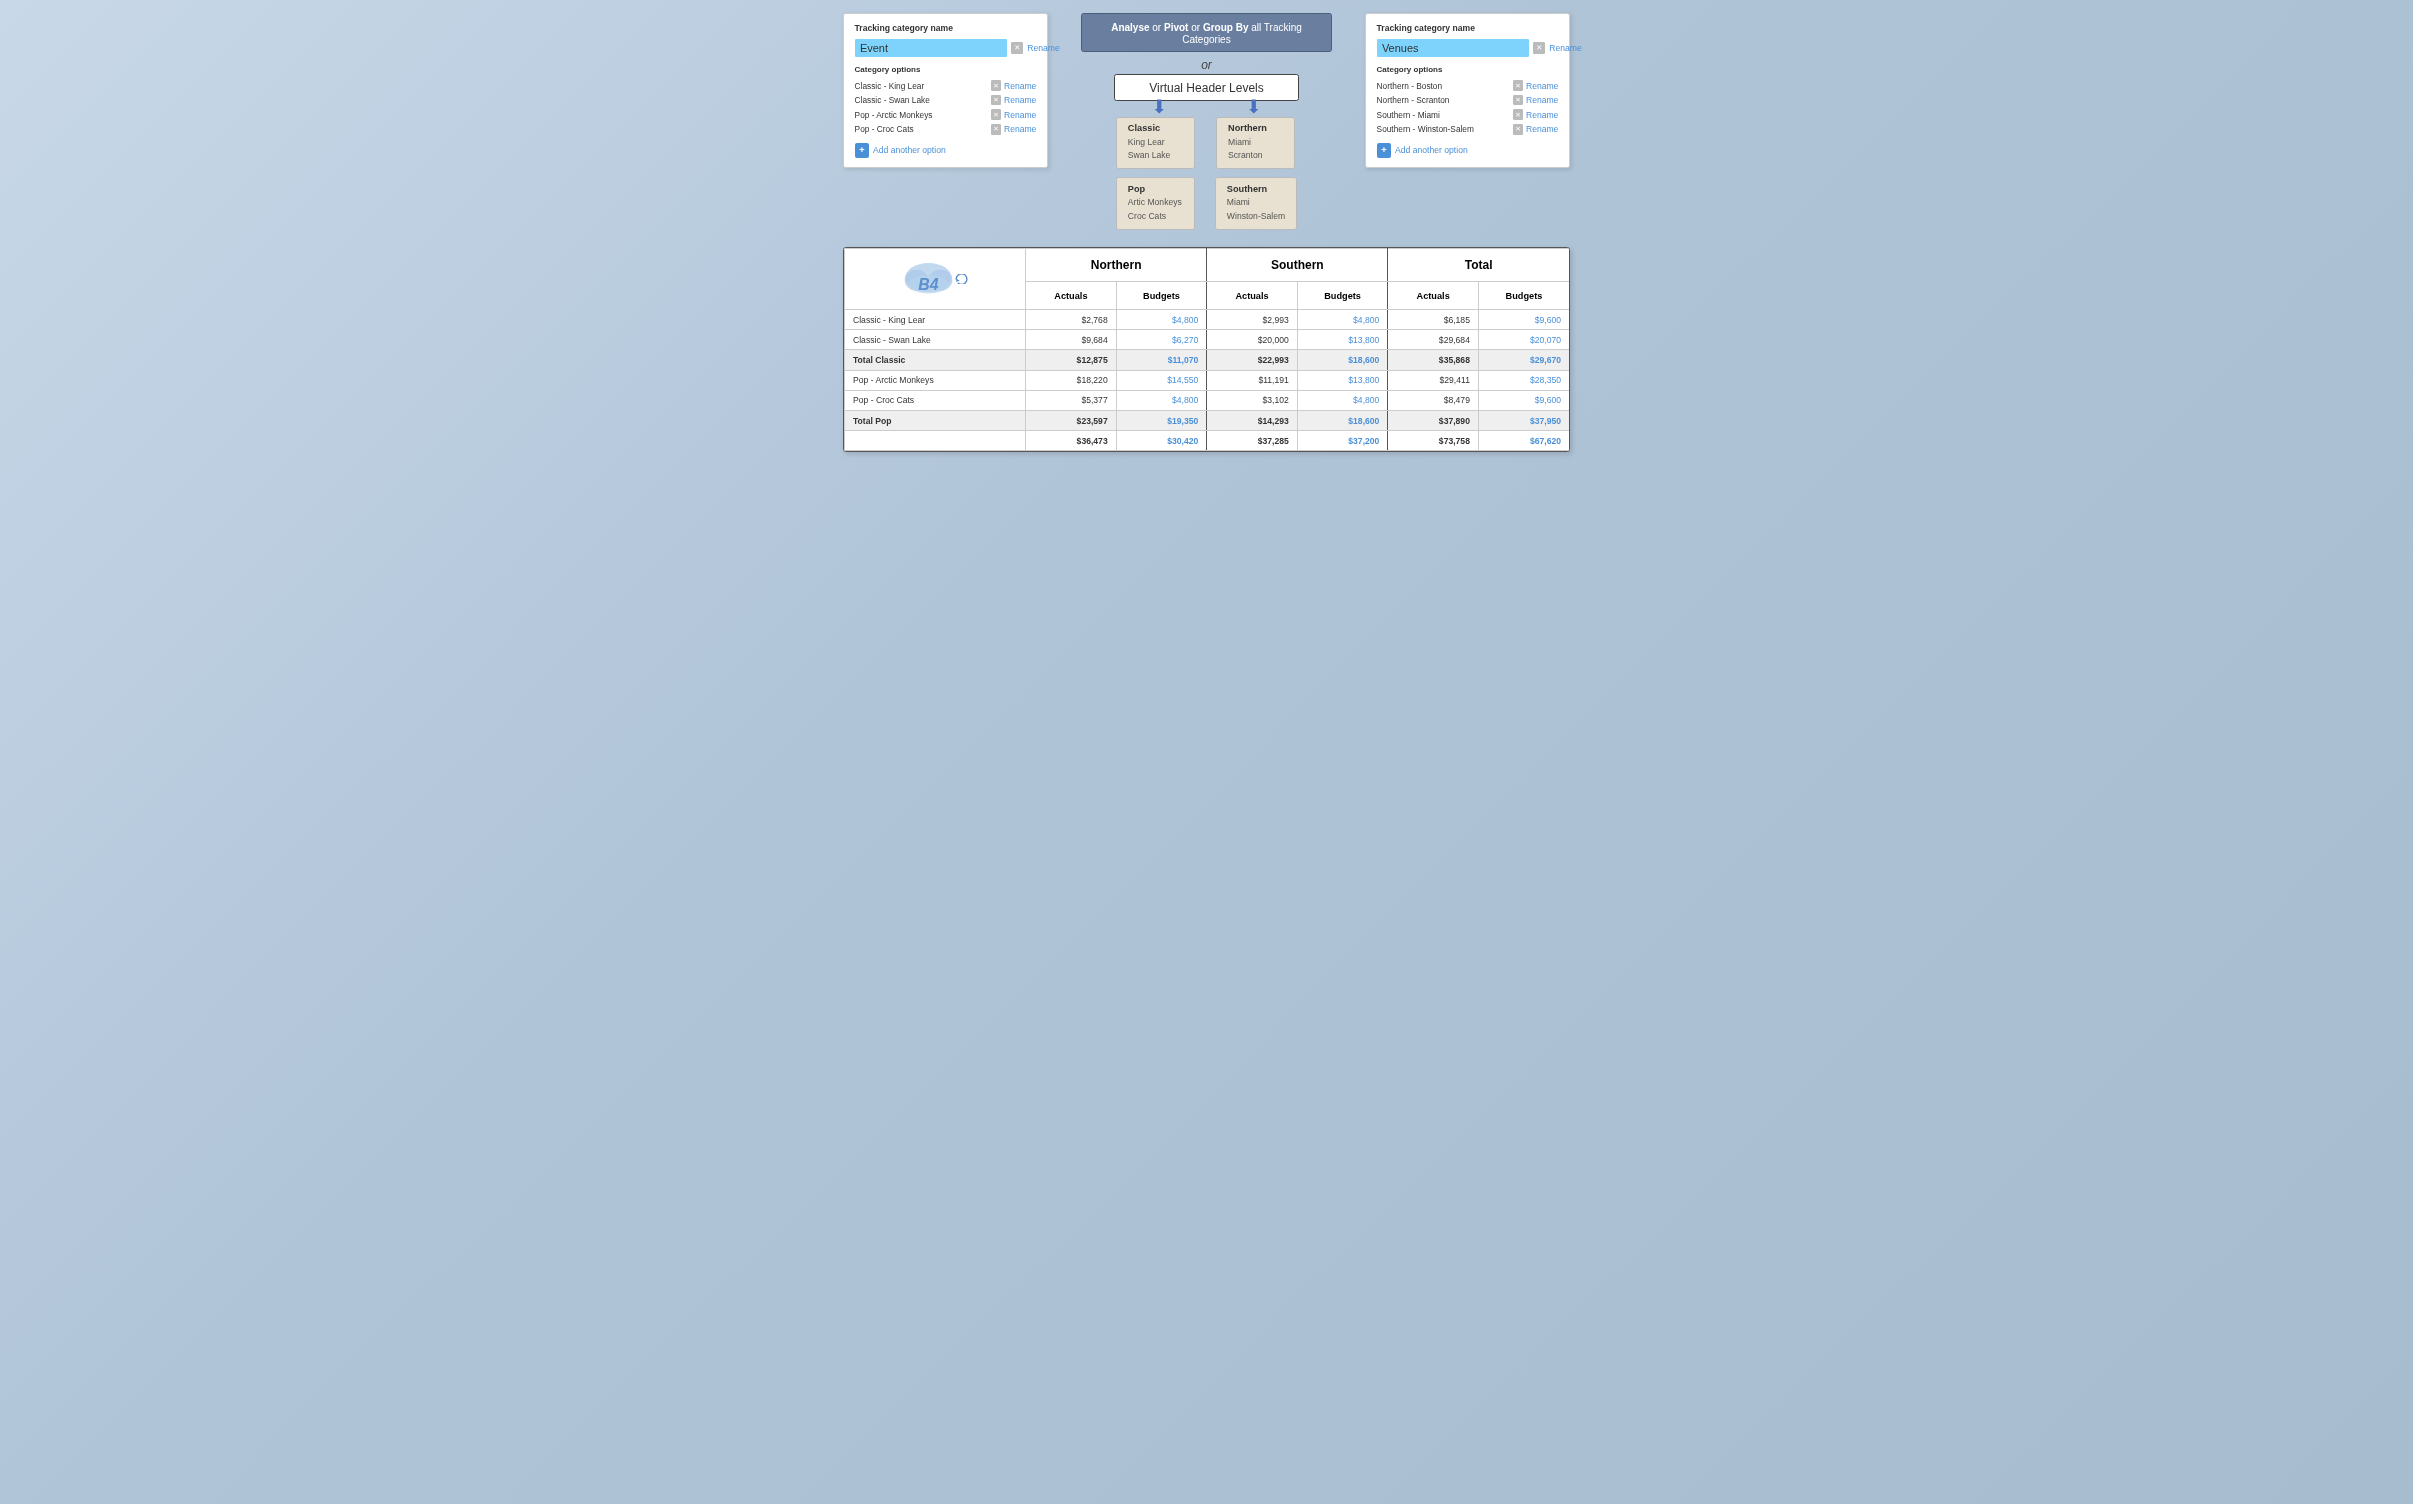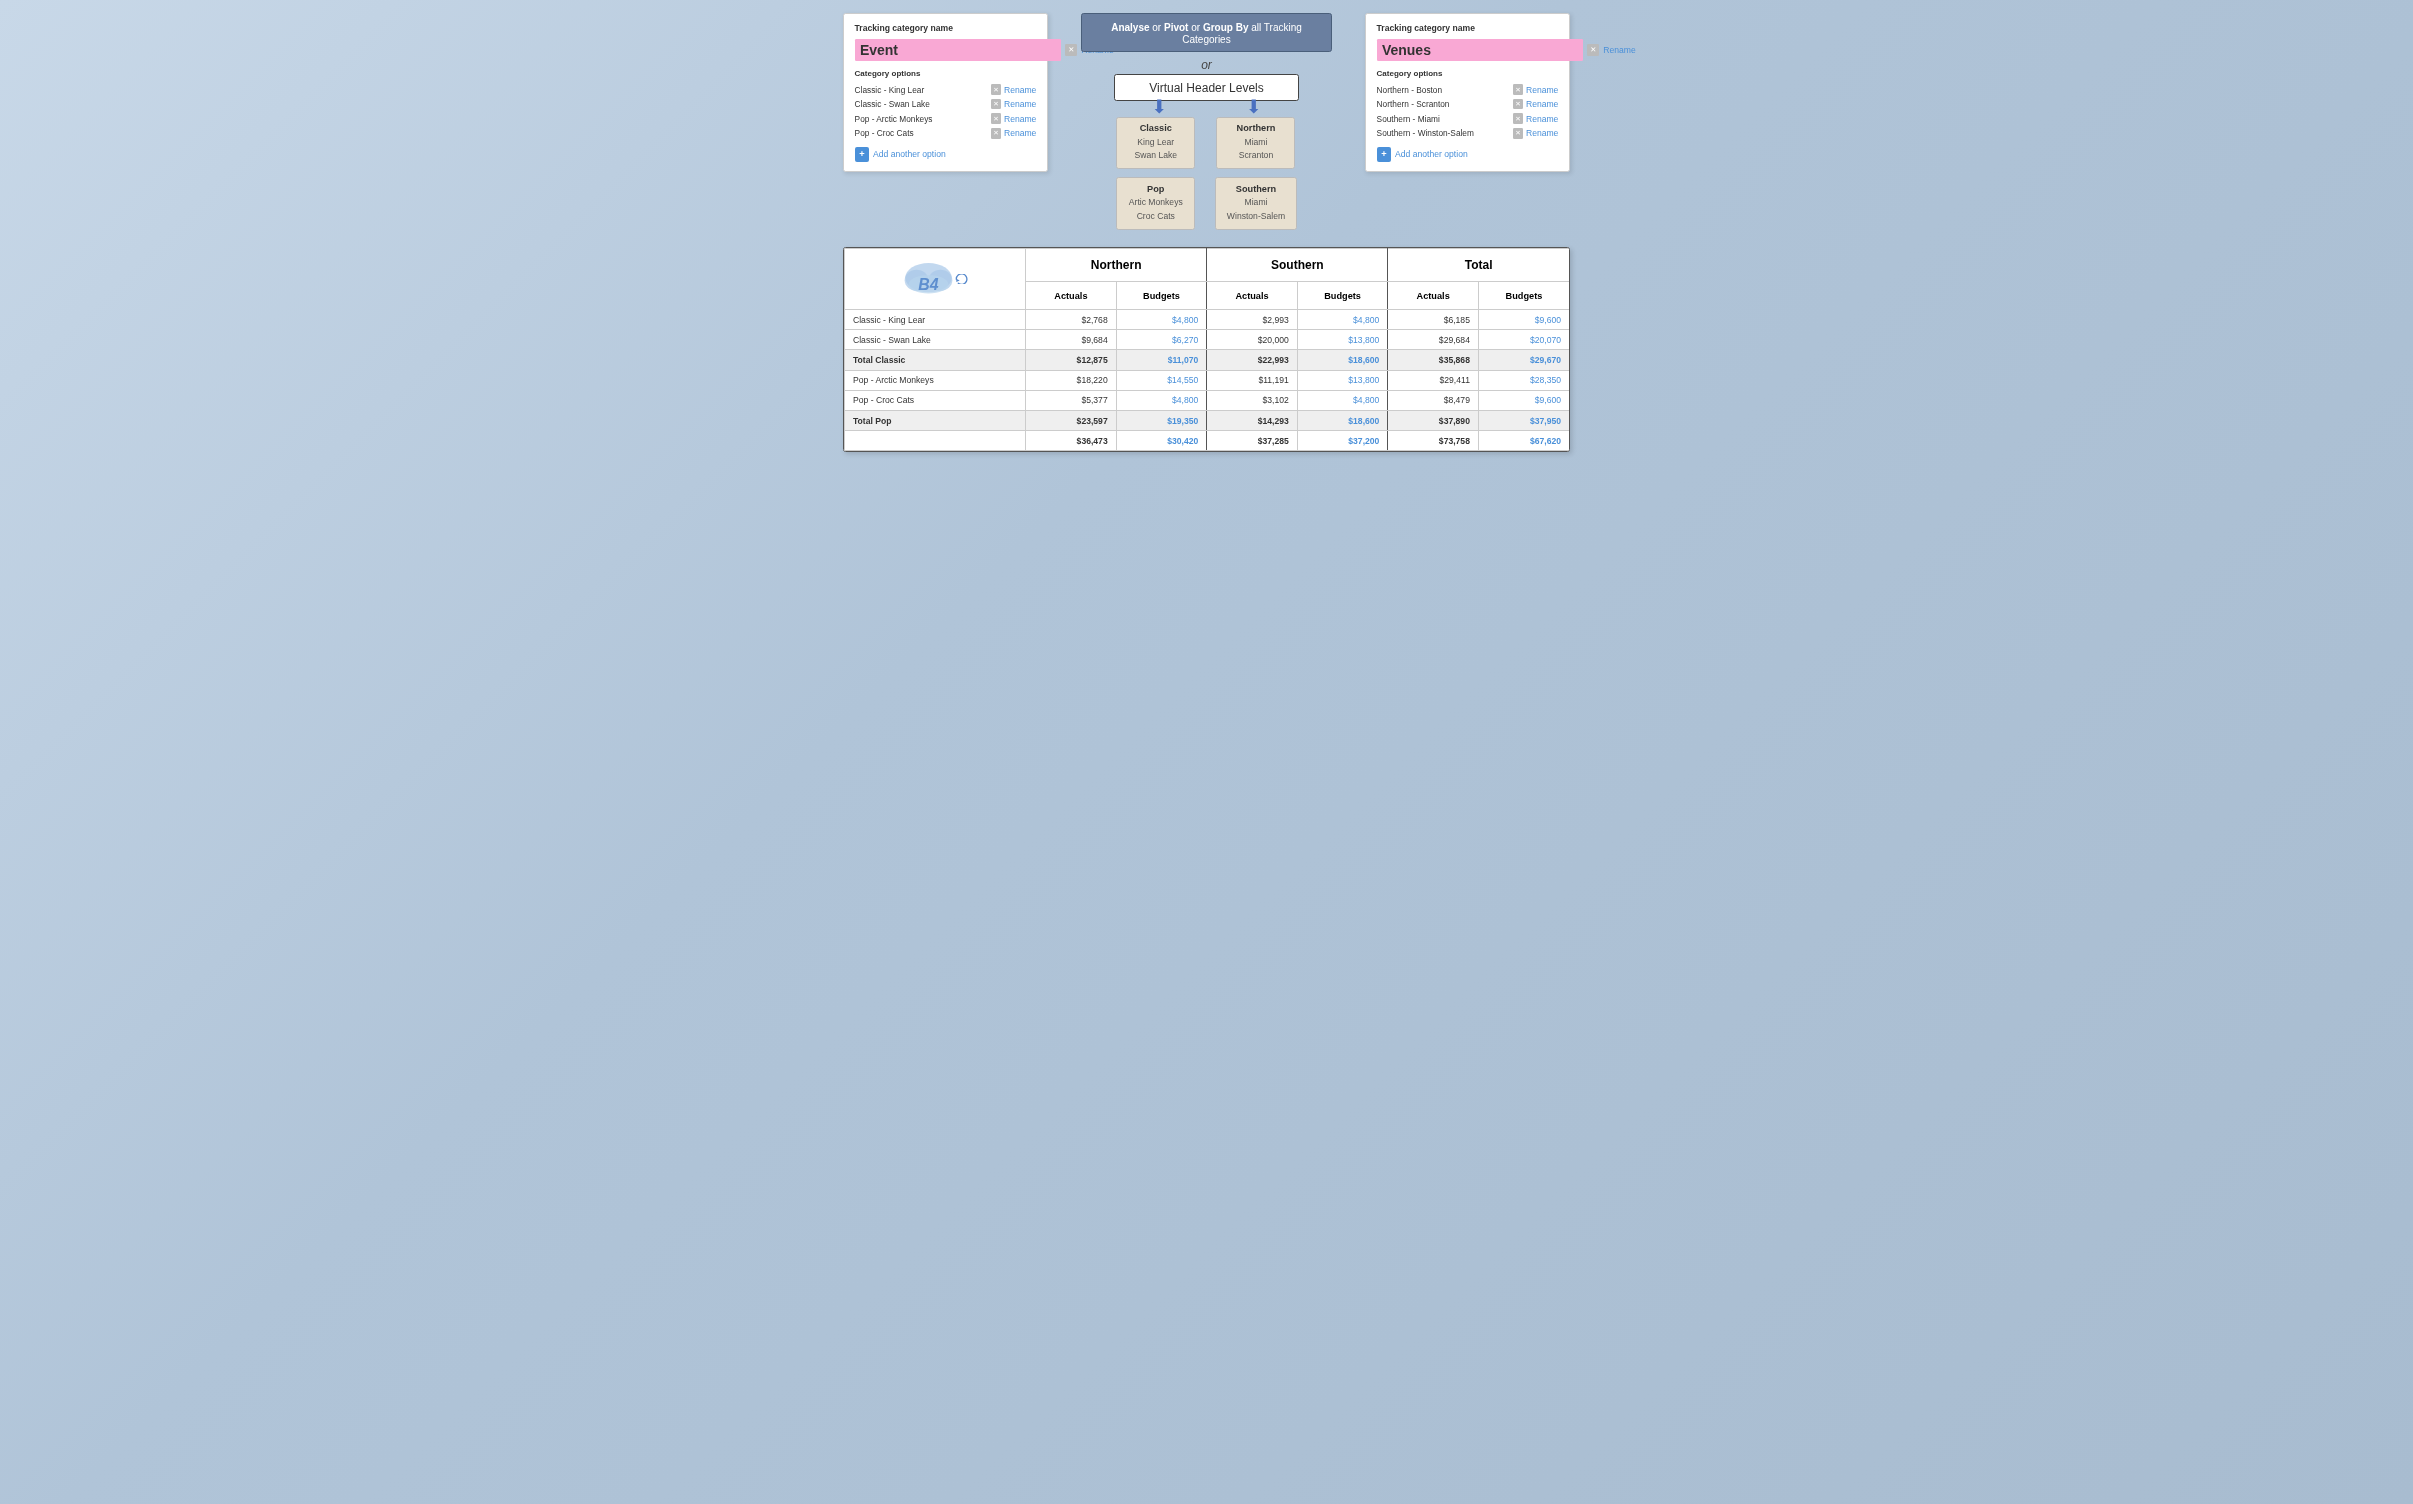--- a/index.html
+++ b/index.html
@@ -38,28 +38,27 @@
     }
 
     .tracking-panel .name-row {
       display: flex;
       align-items: center;
       gap: 4px;
       margin-bottom: 8px;
     }
 
     .tracking-panel .name-input {
-      background: #f9a8d4;
+      background: #7dd3fc;
       border: none;
       padding: 3.3px 5.3px;
-      font-size: 14px;
+      font-size: 11px;
       color: #333;
       flex: 1;
       border-radius: 1.3px;
-      font-weight: bold;
     }
 
     .tracking-panel .name-clear {
       background: #bbb;
       border: none;
       width: 12px;
       height: 12px;
       display: flex;
       align-items: center;
       justify-content: center;
@@ -176,21 +175,21 @@
       color: #333;
       max-width: 185px;
       width: 100%;
     }
 
     .category-box {
       background: #e8e0d0;
       border: 0.7px solid #bbb;
       border-radius: 2.6px;
       padding: 5.3px 10.6px;
-      text-align: center;
+      text-align: left;
       min-width: 79px;
     }
 
     .category-box .cat-title {
       font-weight: bold;
       font-size: 9.2px;
       color: #333;
       margin-bottom: 2.6px;
     }
 

